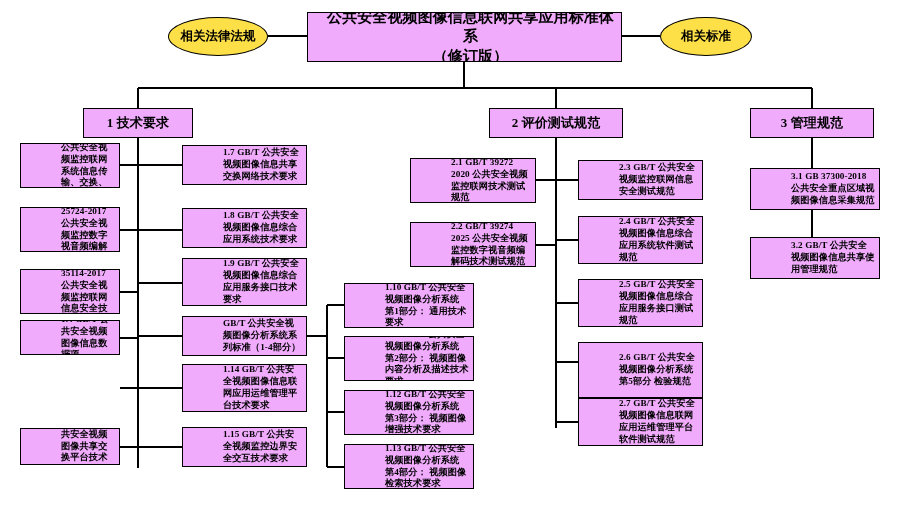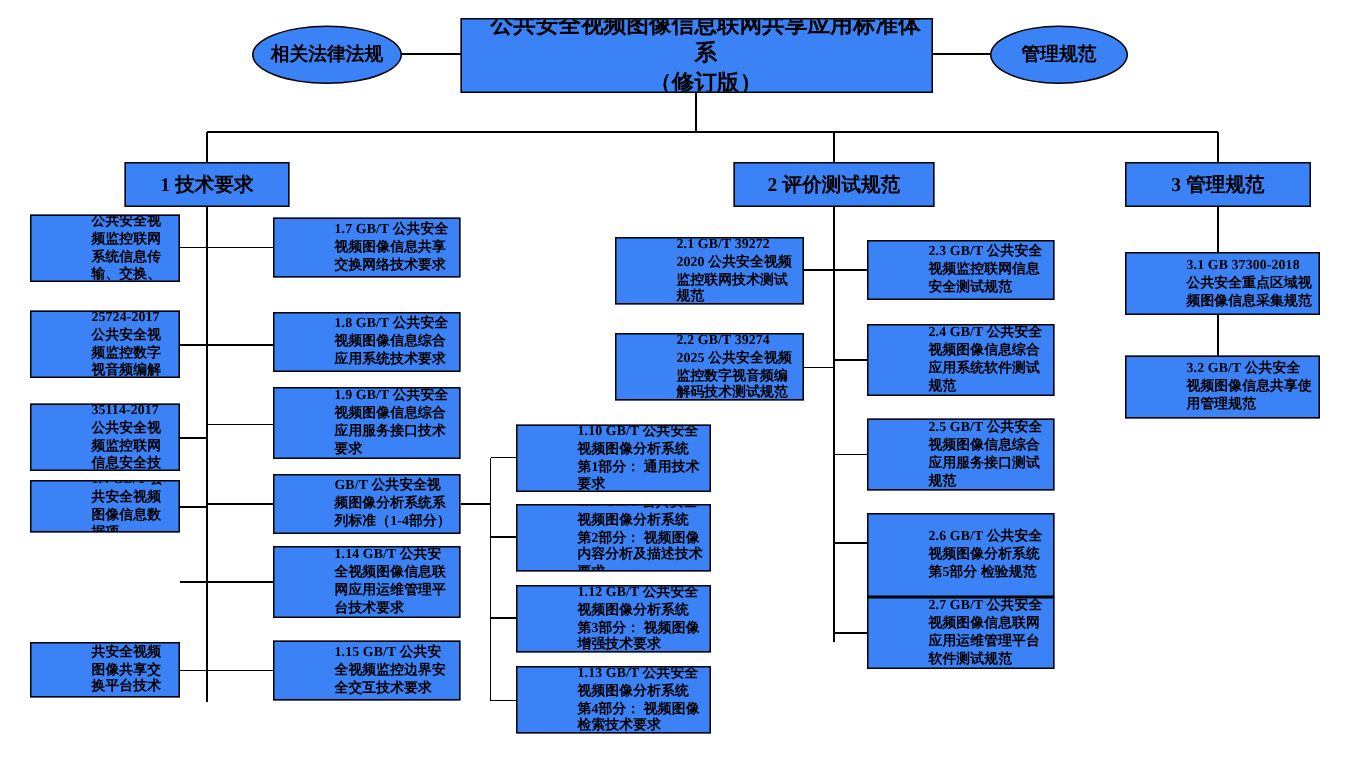--- a/index.html
+++ b/index.html
@@ -14,21 +14,21 @@
     height:513px;
     overflow:hidden;
     background:#fff;
   }
   #wires{position:absolute;left:0;top:0;width:900px;height:513px;pointer-events:none;}
 
   .node{
     position:absolute;
     box-sizing:border-box;
     border:1px solid #000;
-    background:#3b82f6;
+    background:#f0abfc;
     display:flex;
     align-items:center;
     justify-content:flex-start;
     text-align:left;
     line-height:1.22;
     letter-spacing:0.1px;
     overflow:hidden;
   }
   .node span{display:block;width:100%;padding:0 4px;}
 
@@ -42,21 +42,21 @@
     line-height:1.28;
   }
   .root span{padding:0 6px;}
 
   
   .ellipse{
     position:absolute;
     box-sizing:border-box;
     border:1px solid #000;
     border-radius:50%;
-    background:#3b82f6;
+    background:#fde047;
     display:flex;
     align-items:center;
     justify-content:center;
     font-size:12.5px;
     font-weight:bold;
     text-align:center;
     line-height:1.2;
   }
 
   
@@ -140,21 +140,21 @@
     <span>
       <span>公共安全视频图像信息联网共享应用标准体系</span>
       <span>（修订版）</span>
     </span>
   </div>
 
   <div class="ellipse" style="left:168px;top:17px;width:100px;height:39px;">
     <span>相关法律法规</span>
   </div>
   <div class="ellipse" style="left:660px;top:17px;width:92px;height:39px;">
-    <span>管理规范</span>
+    <span>相关标准</span>
   </div>
 
   <div class="node cat" style="left:83px;top:108px;width:110px;height:30px;">
     <span>1  技术要求</span>
   </div>
   <div class="node cat" style="left:489px;top:108px;width:134px;height:30px;">
     <span>2  评价测试规范</span>
   </div>
   <div class="node cat" style="left:750px;top:108px;width:124px;height:30px;">
     <span>3  管理规范</span>

